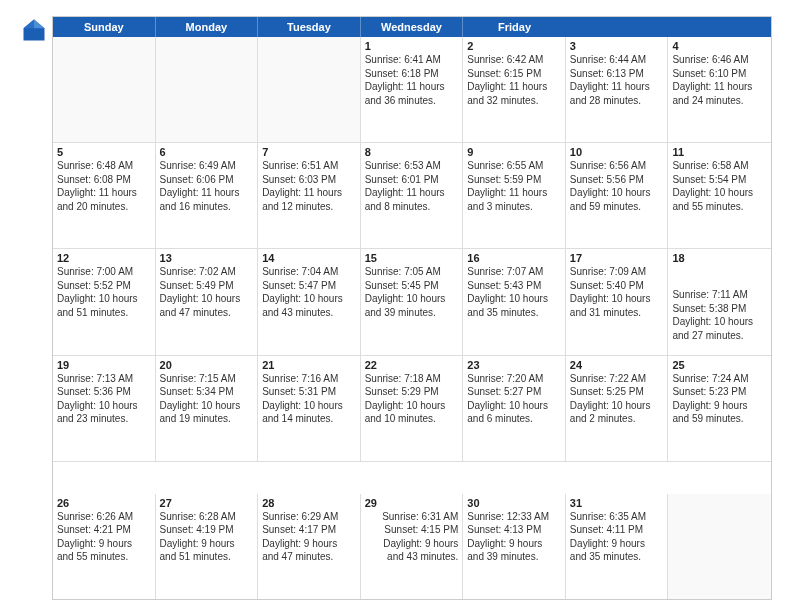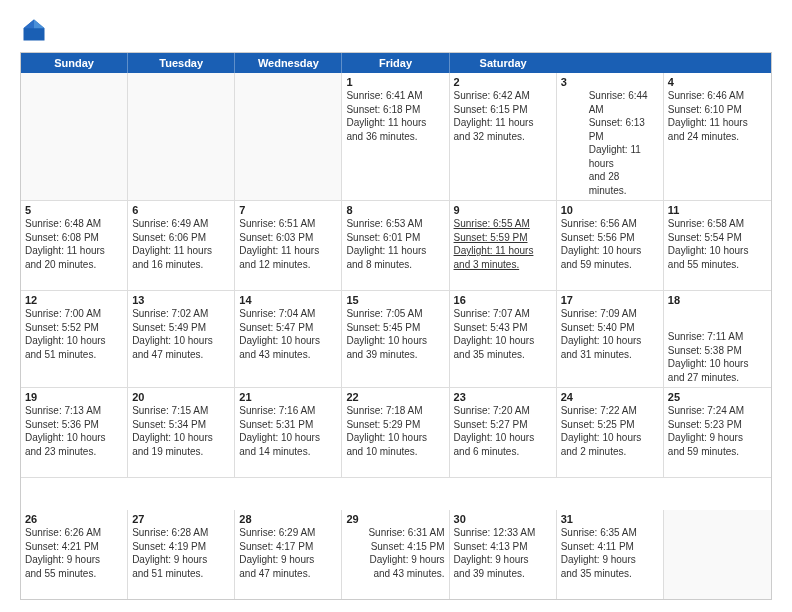--- a/index.html
+++ b/index.html
@@ -8,21 +8,21 @@
       background: #fff;
       width: 792px;
       height: 612px;
       overflow: hidden;
     }
     .page {
       width: 792px;
       height: 612px;
       padding: 16px 20px 12px 20px;
       display: flex;
-      flex-direction: column;
+      flex-direction: row;
     }
     .header {
       display: flex;
       justify-content: space-between;
       align-items: flex-start;
       margin-bottom: 8px;
     }
     .logo {
       display: flex;
       align-items: center;
@@ -124,24 +124,24 @@
     </div>
     <div class="title-area">
       <div class="month-title"></div>
       <div class="location"></div>
     </div>
   </div>
 
   <div class="calendar">
     <div class="cal-header">
     <div class="cal-header-cell">Sunday</div>
+        <div class="cal-header-cell">Monday</div>
         <div class="cal-header-cell">Tuesday</div>
         <div class="cal-header-cell">Wednesday</div>
         <div class="cal-header-cell">Friday</div>
-        <div class="cal-header-cell">Saturday</div>
       </div>
     <div class="cal-body">
     <div class="cal-row">
           <div class="cal-cell empty"></div>
           <div class="cal-cell empty"></div>
           <div class="cal-cell empty"></div>
           <div class="cal-cell">
             <div class="day-num">1</div>
             <div class="cell-text" style="white-space: pre-line;">Sunrise: 6:41 AM
 Sunset: 6:18 PM
@@ -150,21 +150,21 @@
           </div>
           <div class="cal-cell">
             <div class="day-num">2</div>
             <div class="cell-text" style="white-space: pre-line;">Sunrise: 6:42 AM
 Sunset: 6:15 PM
 Daylight: 11 hours
 and 32 minutes.</div>
           </div>
           <div class="cal-cell">
             <div class="day-num">3</div>
-            <div class="cell-text" style="white-space: pre-line; margin-left: 28px;">Sunrise: 6:44 AM
+            <div class="cell-text" style="white-space: pre-line;">Sunrise: 6:44 AM
 Sunset: 6:13 PM
 Daylight: 11 hours
 and 28 minutes.</div>
           </div>
           <div class="cal-cell">
             <div class="day-num">4</div>
             <div class="cell-text" style="white-space: pre-line;">Sunrise: 6:46 AM
 Sunset: 6:10 PM
 Daylight: 11 hours
 and 24 minutes.</div>
@@ -194,21 +194,21 @@
           </div>
           <div class="cal-cell">
             <div class="day-num">8</div>
             <div class="cell-text" style="white-space: pre-line;">Sunrise: 6:53 AM
 Sunset: 6:01 PM
 Daylight: 11 hours
 and 8 minutes.</div>
           </div>
           <div class="cal-cell">
             <div class="day-num">9</div>
-            <div class="cell-text" style="white-space: pre-line; text-decoration: underline;">Sunrise: 6:55 AM
+            <div class="cell-text" style="white-space: pre-line;">Sunrise: 6:55 AM
 Sunset: 5:59 PM
 Daylight: 11 hours
 and 3 minutes.</div>
           </div>
           <div class="cal-cell">
             <div class="day-num">10</div>
             <div class="cell-text" style="white-space: pre-line;">Sunrise: 6:56 AM
 Sunset: 5:56 PM
 Daylight: 10 hours
 and 59 minutes.</div>

